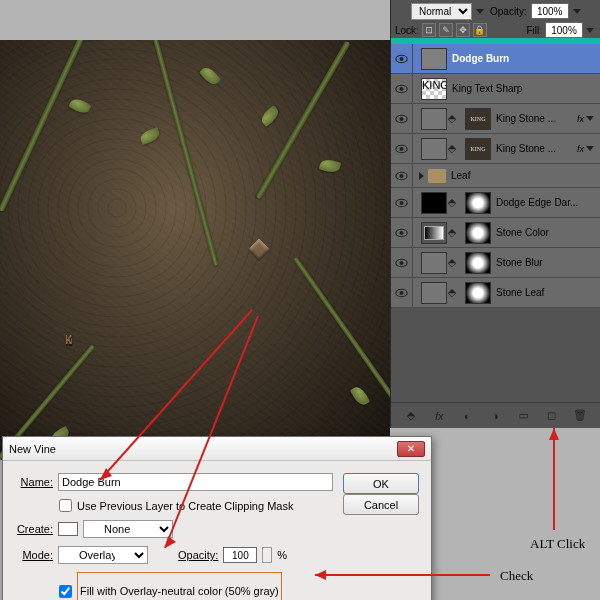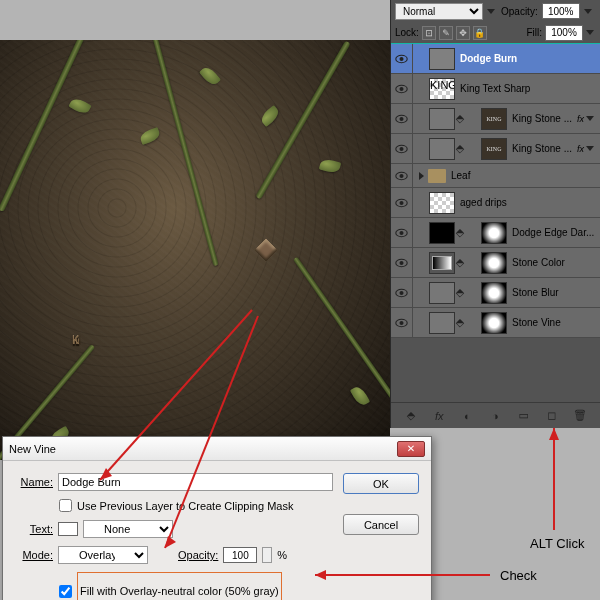--- a/index.html
+++ b/index.html
@@ -15,34 +15,34 @@
 .v5{width:5px;height:220px;left:20px;top:280px;transform:rotate(40deg)}
 .leaf{position:absolute;width:20px;height:12px;background:radial-gradient(ellipse at 30% 40%,#8fa050,#4a5a28);border-radius:60% 10% 60% 10%;box-shadow:0 1px 2px rgba(0,0,0,.4)}
 .l1{left:70px;top:60px;transform:rotate(30deg)}
 .l2{left:140px;top:90px;transform:rotate(-20deg)}
 .l3{left:200px;top:30px;transform:rotate(50deg)}
 .l4{left:260px;top:70px;transform:rotate(-40deg)}
 .l5{left:320px;top:120px;transform:rotate(15deg)}
 .l6{left:50px;top:390px;transform:rotate(-30deg)}
 .l7{left:290px;top:400px;transform:rotate(20deg)}
 .l8{left:350px;top:350px;transform:rotate(60deg)}
-.king{position:absolute;left:72px;top:220px;font-family:'Times New Roman',serif;font-size:92px;font-weight:400;color:#8a7050;text-shadow:0 0 2px #2a1f14,0 2px 1px #1a140c,1px 0 1px #3a2e1f,0 -1px 0 #aa9070;letter-spacing:-4px;font-variant:small-caps}
+.king{position:absolute;left:65px;top:220px;font-family:'Times New Roman',serif;font-size:92px;font-weight:400;color:#8a7050;text-shadow:0 0 2px #2a1f14,0 2px 1px #1a140c,1px 0 1px #3a2e1f,0 -1px 0 #aa9070;letter-spacing:-4px;font-variant:small-caps}
 .king .dot{position:absolute;left:186px;top:-18px;width:16px;height:16px;background:#7a6048;transform:rotate(45deg);box-shadow:inset -2px -2px 3px #3a2e1f,inset 2px 2px 3px #aa9070}
 .panel{position:absolute;right:0;top:0;width:210px;background:#535353;border-left:1px solid #2a2a2a;height:428px}
-.topbar{height:22px;background:#535353;display:flex;align-items:center;padding:0 4px;gap:4px}
+.topbar{height:22px;background:#535353;display:flex;align-items:center;padding:0 20px;gap:4px}
 .sel{width:88px;height:17px;background:#eee;border:1px solid #888;font-size:10px;padding:1px 3px}
 .numbox{width:38px;height:16px;background:#fff;border:1px solid #666;font-size:10px;text-align:center}
 .lbl{color:#000;font-size:10px}
-.lockbar{height:22px;background:#535353;display:flex;align-items:center;padding:0 4px;gap:3px;border-bottom:1px solid #14b8a6}
+.lockbar{height:22px;background:#535353;display:flex;align-items:center;padding:0 4px;gap:3px;border-bottom:6px solid #14b8a6}
 .lockico{width:14px;height:14px;border:1px solid #777;background:#5a5a5a;display:flex;align-items:center;justify-content:center;color:#ccc;font-size:9px}
 .layer{height:30px;background:#6a6a6a;display:flex;align-items:center;border-bottom:1px solid #4a4a4a;padding-right:4px}
 .layer.sel-row{background:#5a7fc8;color:#fff}
 .eye{width:22px;height:30px;border-right:1px solid #4a4a4a;display:flex;align-items:center;justify-content:center;color:#222}
 .eye svg{width:13px;height:10px}
-.thumb{width:26px;height:22px;background:#888;border:1px solid #333;margin-left:16px;flex-shrink:0;position:relative;overflow:hidden}
+.thumb{width:26px;height:22px;background:#888;border:1px solid #333;margin-left:8px;flex-shrink:0;position:relative;overflow:hidden}
 .thumb.gray{background:#808080}
 .thumb.checker{background:repeating-conic-gradient(#ccc 0 25%,#fff 0 50%) 0 0/8px 8px}
 .thumb.black{background:#000}
 .thumb.mask{background:radial-gradient(circle,#fff 30%,#000 80%)}
 .thumb.noise{background:#777}
 .thumb.levels{background:linear-gradient(#555 0,#555 100%);display:flex;align-items:center;justify-content:center}
 .thumb.levels::after{content:"";width:18px;height:12px;background:linear-gradient(to right,#000,#fff);border:1px solid #aaa}
 .thumb.king-t{background:#3a3228;color:#ddd;font-size:6px;display:flex;align-items:center;justify-content:center;font-family:serif}
 .link{width:10px;text-align:center;color:#222;font-size:11px}
 .lname{margin-left:5px;font-size:10px;color:#000;white-space:nowrap;overflow:hidden;text-overflow:ellipsis;flex:1}
@@ -61,25 +61,25 @@
 .dlg-left{flex:1}
 .row{display:flex;align-items:center;margin-bottom:8px;gap:5px}
 .row label{width:40px;text-align:right;text-decoration:underline;font-size:11px}
 .txt{flex:1;height:18px;border:1px solid #999;padding:1px 3px;background:#fff;font-size:11px}
 .sel2{width:90px;height:18px;border:1px solid #999;background:#fff;padding:1px 16px;font-size:11px}
 .cb{width:13px;height:13px}
 .indent{margin-left:46px}
 .sw{width:20px;height:14px;border:1px solid #666;display:inline-block;background:#fff;position:relative}
 .sw::after{content:"";position:absolute;left:0;top:0;bottom:0;width:0;border-right:20px solid transparent;background:linear-gradient(135deg,transparent 48%,#e04040 48%,#e04040 52%,transparent 52%)}
 .dlg-right{width:78px}
-.btn{width:76px;height:21px;background:linear-gradient(#fafafa,#e4e4e4);border:1px solid #888;border-radius:3px;font-size:11px;margin-bottom:20px;cursor:pointer}
+.btn{width:76px;height:21px;background:linear-gradient(#fafafa,#e4e4e4);border:1px solid #888;border-radius:3px;font-size:11px;margin-bottom:0;cursor:pointer}
 .arrow{position:absolute;pointer-events:none}
 .arrow line{stroke:#d02020;stroke-width:2}
 .arrow polygon{fill:#d02020}
-.anno{position:absolute;font-size:13px;color:#000;font-family:Liberation Sans, sans-serif}
+.anno{position:absolute;font-size:13px;color:#000;font-family:Liberation Serif, serif}
 </style>
 </head>
 <body>
 
 <div class="canvas">
   <div class="rock"></div>
   <div class="vine v1"></div>
     <div class="vine v2"></div>
     <div class="vine v3"></div>
     <div class="vine v4"></div>
@@ -174,30 +174,20 @@
         <div class="folder"></div>
         <span class="lname">Leaf</span>
       </div>
       <div class="layer">
         <div class="eye">
           <svg viewBox="0 0 16 12">
             <ellipse cx="8" cy="6" rx="7" ry="4.5" fill="none" stroke="#222" stroke-width="1.3"></ellipse>
             <circle cx="8" cy="6" r="2.5" fill="#222"></circle>
           </svg>
         </div>
-        <div class="thumb checker"></div>
-        <span class="lname">aged drips</span>
-      </div>
-      <div class="layer">
-        <div class="eye">
-          <svg viewBox="0 0 16 12">
-            <ellipse cx="8" cy="6" rx="7" ry="4.5" fill="none" stroke="#222" stroke-width="1.3"></ellipse>
-            <circle cx="8" cy="6" r="2.5" fill="#222"></circle>
-          </svg>
-        </div>
         <div class="thumb black"></div>
         <span class="link">⬘</span>
         <div class="thumb mask"></div>
         <span class="lname">Dodge Edge Dar...</span>
       </div>
       <div class="layer">
         <div class="eye">
           <svg viewBox="0 0 16 12">
             <ellipse cx="8" cy="6" rx="7" ry="4.5" fill="none" stroke="#222" stroke-width="1.3"></ellipse>
             <circle cx="8" cy="6" r="2.5" fill="#222"></circle>
@@ -223,21 +213,21 @@
       <div class="layer">
         <div class="eye">
           <svg viewBox="0 0 16 12">
             <ellipse cx="8" cy="6" rx="7" ry="4.5" fill="none" stroke="#222" stroke-width="1.3"></ellipse>
             <circle cx="8" cy="6" r="2.5" fill="#222"></circle>
           </svg>
         </div>
         <div class="thumb noise"></div>
         <span class="link">⬘</span>
         <div class="thumb mask"></div>
-        <span class="lname">Stone Vine</span>
+        <span class="lname">Stone Leaf</span>
       </div>
     </div>
   <div class="bottombar">
     <span class="bico">⬘</span>
     <span class="bico"><i>fx</i></span>
     <span class="bico">◐</span>
     <span class="bico">◑</span>
     <span class="bico">▭</span>
     <span class="bico">◻</span>
     <span class="bico">🗑</span>
@@ -253,21 +243,21 @@
     <div class="dlg-left">
       <div class="row">
         <label>Name:</label>
         <input class="txt" value="Dodge Burn" style="">
       </div>
       <div class="row indent">
         <input type="checkbox" class="cb" style="">
         <span>Use Previous Layer to Create Clipping Mask</span>
       </div>
       <div class="row">
-        <label>Text:</label>
+        <label>Create:</label>
         <span class="sw"></span>
         <select class="sel2"><option>None</option></select>
       </div>
       <div class="row">
         <label>Mode:</label>
         <select class="sel2"><option>Overlay</option></select>
         <span style="width:20px"></span>
         <span style="text-decoration:underline">Opacity:</span>
         <input class="numbox" style="width: 34px;" value="100">
         <div style="width:10px;height:16px;border:1px solid #999;background:#eee"></div>

